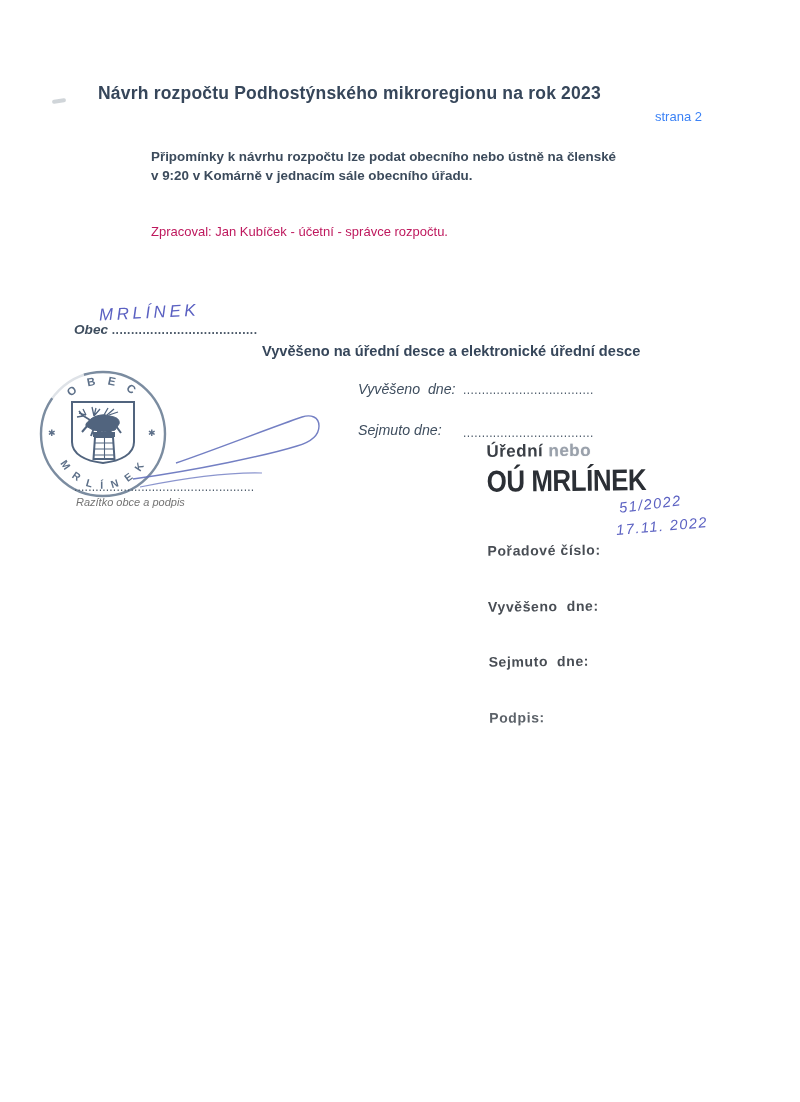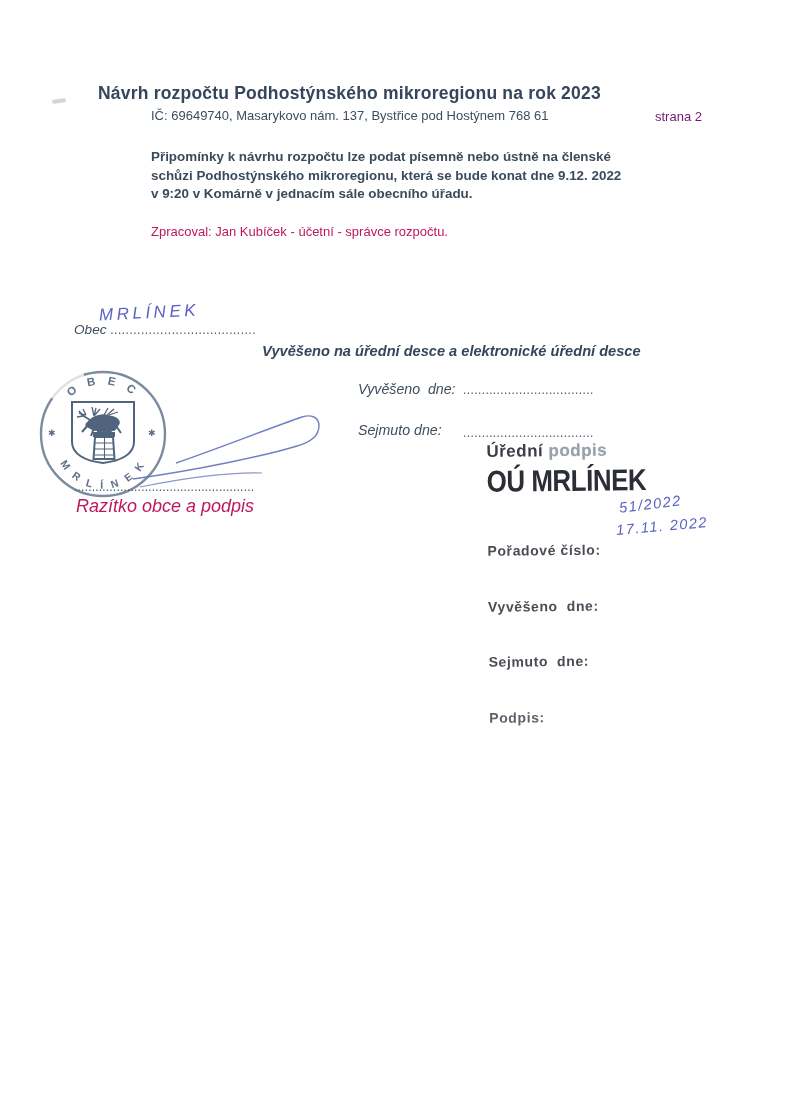--- a/index.html
+++ b/index.html
@@ -4,67 +4,65 @@
 <style>
   html,body{margin:0;padding:0;background:#ffffff;}
   .page{
     position:relative;width:800px;height:1102px;background:#fff;
     font-family:"Liberation Sans",sans-serif;color:#3c4b5c;overflow:hidden;border-radius:13px;
   }
   .abs{position:absolute;}
   
   .doc-title{left:98px;top:83px;font-size:17.5px;font-weight:bold;color:#36465a;letter-spacing:.2px;white-space:nowrap;}
   .doc-subtitle{left:151px;top:108px;font-size:13px;color:#3e4d5e;white-space:nowrap;}
-  .page-num{left:655px;top:109px;font-size:13px;color:#701a75;}
+  .page-num{left:655px;top:109px;font-size:13px;color:#3b82f6;}
   
   .notice{left:151px;top:148px;font-size:13.4px;font-weight:bold;color:#3c4b5c;line-height:18.6px;white-space:nowrap;}
   .place-date{left:151px;top:205px;font-size:13.6px;font-style:italic;color:#41505f;white-space:nowrap;}
   .prepared-by{left:151px;top:224px;font-size:13px;color:#be185d;white-space:nowrap;}
   
-  .obec-row{left:74px;top:322px;font-size:13.6px;font-style:italic;color:#3e4d5e;white-space:pre;}
+  .obec-row{left:74px;top:322px;font-size:13.6px;font-style:italic;color:#3e4d5e;white-space:pre;font-weight:bold;}
   .obec-dots{font-style:normal;letter-spacing:.5px;font-size:12px;color:#4a5868;}
   .hand{color:#5b61c2;font-style:italic;font-weight:500;letter-spacing:2px;}
   .obec-hand{left:99px;top:303px;font-size:17px;transform:rotate(-3deg);letter-spacing:3.5px;white-space:nowrap;}
   
-  .board-statement{left:262px;top:343px;font-size:14.6px;font-weight:bold;font-style:italic;color:#36465a;white-space:nowrap;}
+  .board-statement{left:262px;top:343px;font-size:14.6px;font-weight:bold;color:#36465a;white-space:nowrap;}
   
   .posted-label{left:358px;top:381px;font-size:14.2px;font-style:italic;color:#3e4d5e;white-space:pre;}
   .posted-dots{left:463px;top:383px;font-size:12px;letter-spacing:.4px;color:#4a5868;}
   .removed-label{left:358px;top:422px;font-size:14.2px;font-style:italic;color:#3e4d5e;white-space:pre;}
   .removed-dots{left:463px;top:426px;font-size:12px;letter-spacing:.4px;color:#4a5868;}
   
   .round-stamp{left:34px;top:368px;width:138px;height:134px;}
   .signature{left:118px;top:400px;width:215px;height:100px;}
   .stamp-caption-dots{left:74px;top:480px;font-size:12px;letter-spacing:.2px;color:#4a5868;white-space:nowrap;}
-  .stamp-caption{left:76px;top:496px;font-size:18px;font-style:italic;color:#be185d;white-space:nowrap;}
+  .stamp-caption{left:76px;top:496px;font-size:11px;font-style:italic;color:#737373;white-space:nowrap;}
   
   .office-stamp{left:488px;top:441px;transform:rotate(-.6deg);}
   .os-line1{font-size:17px;font-weight:bold;color:#3a3f46;letter-spacing:.5px;white-space:pre;}
   .os-line1 .faded{color:#9aa1ab;text-shadow:0 0 1px #c4c9cf;}
   .os-line2{font-size:27px;font-weight:bold;color:#2b2f35;letter-spacing:-0.5px;transform:scale(.96,1.12);transform-origin:left top;margin-top:3px;white-space:nowrap;}
   .os-fields{margin-top:9px;font-size:14px;font-weight:bold;color:#484d54;letter-spacing:.6px;line-height:18.5px;white-space:pre;}
   .os-podpis{color:#5c6269;}
   .serial-hand{left:619px;top:496px;font-size:14.5px;transform:rotate(-7deg);letter-spacing:1.5px;white-space:nowrap;}
   .posted-hand{left:616px;top:518px;font-size:14.5px;transform:rotate(-5deg);letter-spacing:1.5px;white-space:nowrap;}
   
   .smudge1{left:52px;top:99px;width:14px;height:4px;background:#aab2ba;border-radius:2px;opacity:.55;transform:rotate(-8deg);}
 </style>
 </head>
 <body>
 
 <div class="page">
 
   <div class="abs doc-title">Návrh rozpočtu Podhostýnského mikroregionu na rok 2023</div>
-  <div class="abs doc-subtitle">IČ: 69649740, Masarykovo nám. 137, Bystřice pod Hostýnem 768 61</div>
   <div class="abs page-num">strana 2</div>
   <div class="abs smudge1"></div>
 
   <div class="abs notice">
-    <div>Připomínky k návrhu rozpočtu lze podat písemně nebo ústně na členské</div>
-    <div>schůzi Podhostýnského mikroregionu, která se bude konat dne 9.12. 2022</div>
+    <div>Připomínky k návrhu rozpočtu lze podat obecního nebo ústně na členské</div>
     <div>v 9:20 v Komárně v jednacím sále obecního úřadu.</div>
   </div>
   <div class="abs prepared-by">Zpracoval: Jan Kubíček - účetní - správce rozpočtu.</div>
 
   <div class="abs obec-row"><span>Obec </span><span class="obec-dots">......................................</span></div>
   <div class="abs hand obec-hand">MRLÍNEK</div>
 
   <div class="abs board-statement">Vyvěšeno na úřední desce a elektronické úřední desce</div>
 
   <div class="abs posted-label">Vyvěšeno  dne:</div>
@@ -111,21 +109,21 @@
 
   <svg class="abs signature" viewBox="0 0 215 100">
     <path d="M58,63 C96,50 152,28 184,17 C193,14 201,17 201,26 C201,36 193,42 179,46 C150,55 80,70 15,79" fill="none" stroke="#6471bd" stroke-width="1.4" opacity=".9"></path>
     <path d="M22,87 C62,79 108,72 144,73" fill="none" stroke="#6471bd" stroke-width="1.1" opacity=".75"></path>
   </svg>
 
   <div class="abs stamp-caption-dots">...................................................</div>
   <div class="abs stamp-caption">Razítko obce a podpis</div>
 
   <div class="abs office-stamp">
-    <div class="os-line1"><span>Úřední </span><span class="faded">podpis</span></div>
+    <div class="os-line1"><span>Úřední </span><span class="faded">nebo</span></div>
     <div class="os-line2">OÚ MRLÍNEK</div>
     <div class="os-fields">
       <div>Pořadové číslo:</div>
       <div>Vyvěšeno  dne:</div>
       <div>Sejmuto  dne:</div>
       <div class="os-podpis">Podpis:</div>
     </div>
   </div>
   <div class="abs hand serial-hand">51/2022</div>
   <div class="abs hand posted-hand">17.11. 2022</div>

